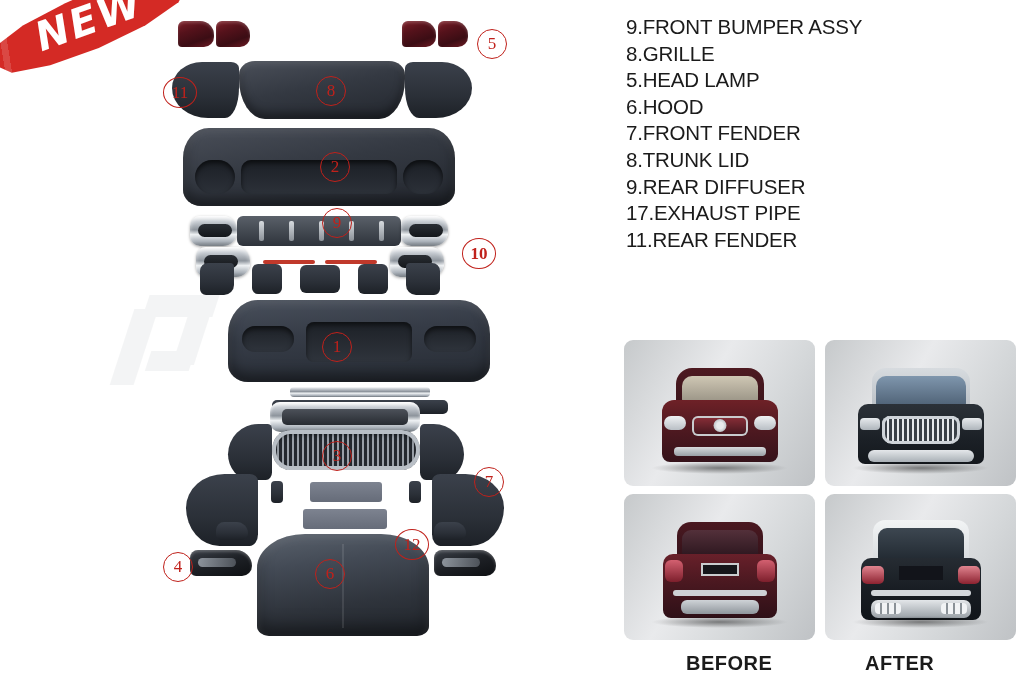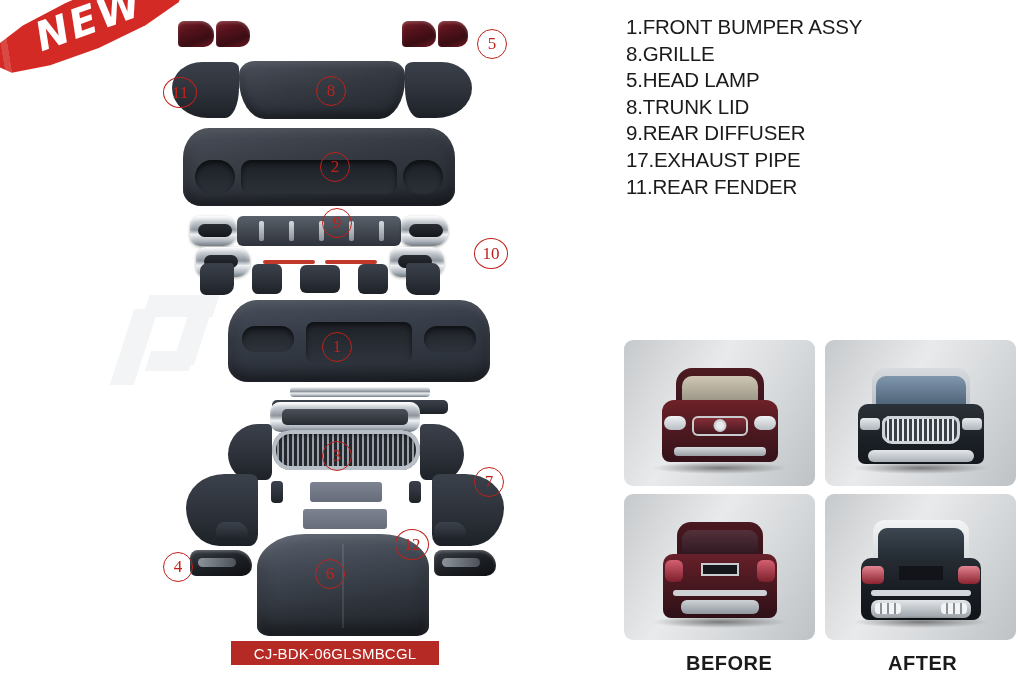--- a/index.html
+++ b/index.html
@@ -467,21 +467,21 @@
       </div>
     <div class="marker" style="left:477px; top:29px;">
         <span>5</span>
       </div>
     <div class="marker" style="left:320px; top:152px;">
         <span>2</span>
       </div>
     <div class="marker" style="left:322px; top:208px;">
         <span>9</span>
       </div>
-    <div class="marker wide" style="left:474px; top:238px;">
+    <div class="marker wide" style="left:462px; top:238px;font-weight:bold;">
         <span>10</span>
       </div>
     <div class="marker" style="left:322px; top:332px;">
         <span>1</span>
       </div>
     <div class="marker" style="left:322px; top:441px;">
         <span>3</span>
       </div>
     <div class="marker" style="left:474px; top:467px;">
         <span>7</span>
@@ -490,28 +490,27 @@
         <span>12</span>
       </div>
     <div class="marker" style="left:163px; top:552px;">
         <span>4</span>
       </div>
     <div class="marker" style="left:315px; top:559px;">
         <span>6</span>
       </div>
   </div>
 
-  <div class="sku">
-    <span>CJ-BDK-06GLSMBCGL</span>
-  </div>
 
   <ul class="partslist">
-    <li>1.FRONT BUMPER ASSY</li>
+    <li>9.FRONT BUMPER ASSY</li>
     <li>8.GRILLE</li>
     <li>5.HEAD LAMP</li>
+    <li>6.HOOD</li>
+    <li>7.FRONT FENDER</li>
     <li>8.TRUNK LID</li>
     <li>9.REAR DIFFUSER</li>
     <li>17.EXHAUST PIPE</li>
     <li>11.REAR FENDER</li>
   </ul>
 
   <div class="photos">
 
     <div class="photo">
       <div class="car bf">
@@ -565,15 +564,15 @@
         <span class="bar"></span>
           <span class="diff"></span>
         <span class="tip l"></span>
           <span class="tip r"></span>
       </div>
       <div class="shadow"></div>
     </div>
   </div>
 
   <div class="balabel" style="left:686px; top:652px;">BEFORE</div>
-  <div class="balabel" style="left:888px; top:652px;">AFTER</div>
+  <div class="balabel" style="left:865px; top:652px;">AFTER</div>
 
 </div>
 
 </body></html>

